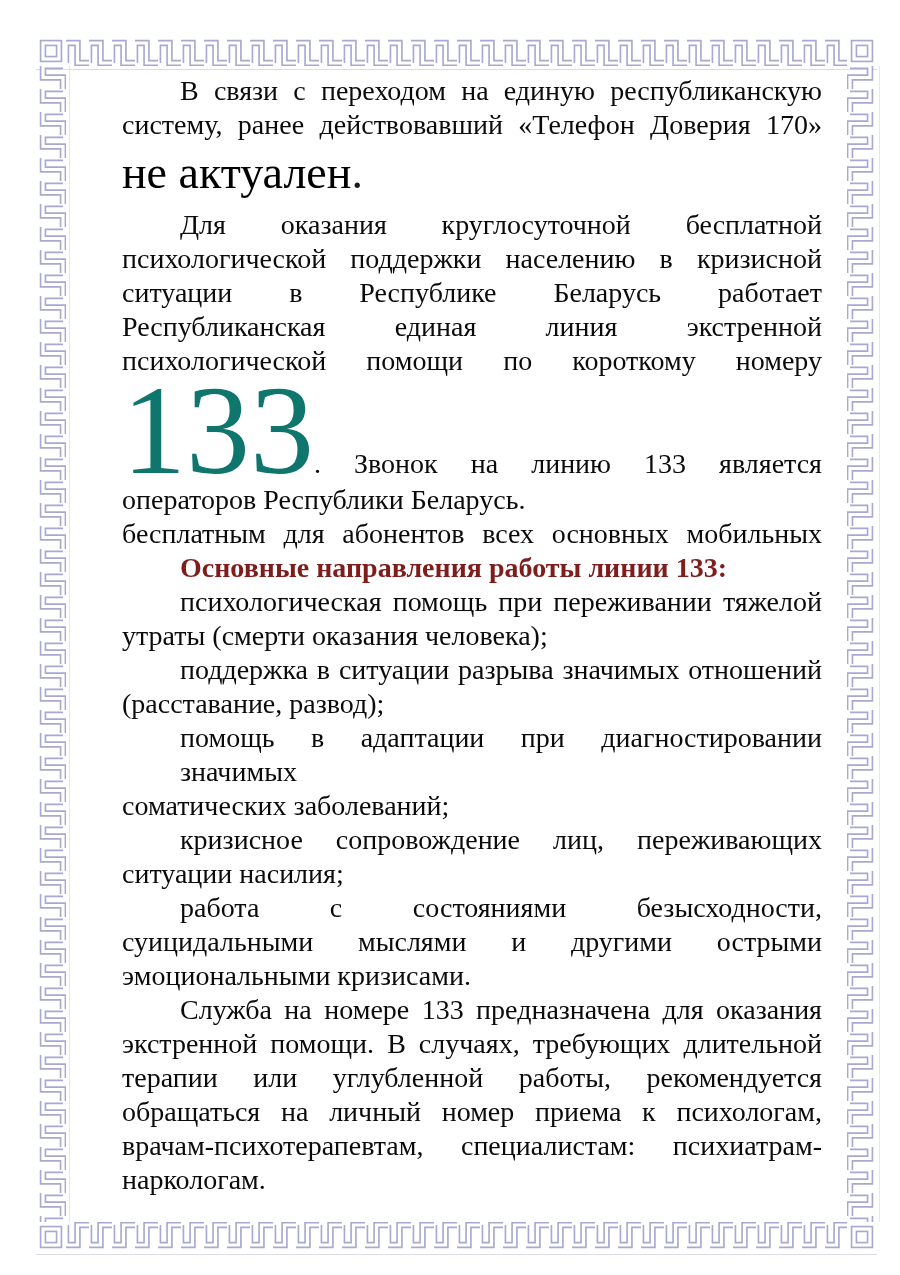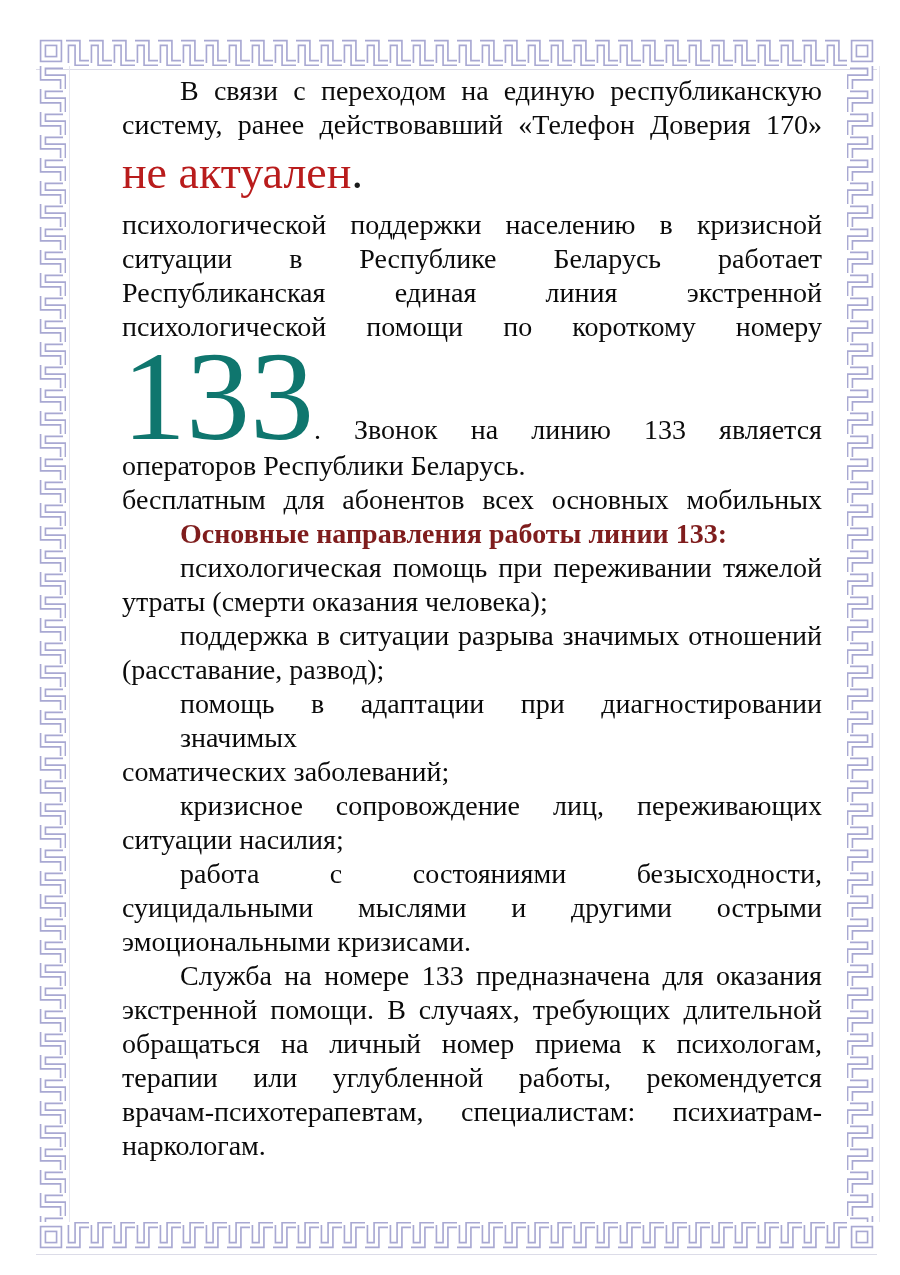--- a/index.html
+++ b/index.html
@@ -25,21 +25,21 @@
     width: 700px;
     font-size: 28px;
     line-height: 34px;
   }
   .para { margin: 0; }
   .line { text-align: left; }
   .line.just { text-align: justify; text-align-last: justify; }
   .line.ind { padding-left: 58px; }
   
   .line.nal { line-height: 54px; padding-top: 4px; padding-bottom: 2px; }
-  .red-xl { color: #b91c1c; font-size: 46px; }
+  .red-xl { color: #000000; font-size: 46px; }
   .dark-xl { color: #1a1a1a; font-size: 46px; }
   
   .line.num-line { line-height: 1.06; }
   .huge-num { color: #0f766e; font-size: 128px; line-height: 0.82; }
   
   .heading-red { color: #7f1d1d; font-weight: bold; }
 </style>
 </head>
 <body>
 
@@ -93,20 +93,21 @@
 
   <main class="content">
       <div class="para">
         <div class="line ind just"><span>В связи с переходом на единую республиканскую</span></div>
         <div class="line just"><span>систему, ранее действовавший «Телефон Доверия 170»</span></div>
       </div>
       <div class="para">
         <div class="line nal"><span class="red-xl">не актуален</span><span class="dark-xl">.</span></div>
       </div>
       <div class="para">
+        <div class="line ind just"><span>Для оказания круглосуточной бесплатной</span></div>
         <div class="line just"><span>психологической поддержки населению в кризисной</span></div>
         <div class="line just"><span>ситуации в Республике Беларусь работает</span></div>
         <div class="line just"><span>Республиканская единая линия экстренной</span></div>
         <div class="line just"><span>психологической помощи по короткому номеру</span></div>
       </div>
       <div class="para">
         <div class="line just num-line"><span class="huge-num">133</span><span>.</span><span> Звонок на линию 133 является</span></div>
         <div class="line"><span>операторов Республики Беларусь.</span></div>
         <div class="line just"><span>бесплатным для абонентов всех основных мобильных</span></div>
       </div>
@@ -130,20 +131,20 @@
         <div class="line"><span>ситуации насилия;</span></div>
       </div>
       <div class="para">
         <div class="line ind just"><span>работа с состояниями безысходности,</span></div>
         <div class="line just"><span>суицидальными мыслями и другими острыми</span></div>
         <div class="line"><span>эмоциональными кризисами.</span></div>
       </div>
       <div class="para">
         <div class="line ind just"><span>Служба на номере 133 предназначена для оказания</span></div>
         <div class="line just"><span>экстренной помощи. В случаях, требующих длительной</span></div>
+        <div class="line just"><span>терапии или углубленной работы, рекомендуется</span></div>
         <div class="line just"><span>обращаться на личный номер приема к психологам,</span></div>
-        <div class="line just"><span>терапии или углубленной работы, рекомендуется</span></div>
         <div class="line just"><span>врачам-психотерапевтам, специалистам: психиатрам-</span></div>
         <div class="line"><span>наркологам.</span></div>
       </div>
     </main>
 
 </div>
 
 </body></html>

